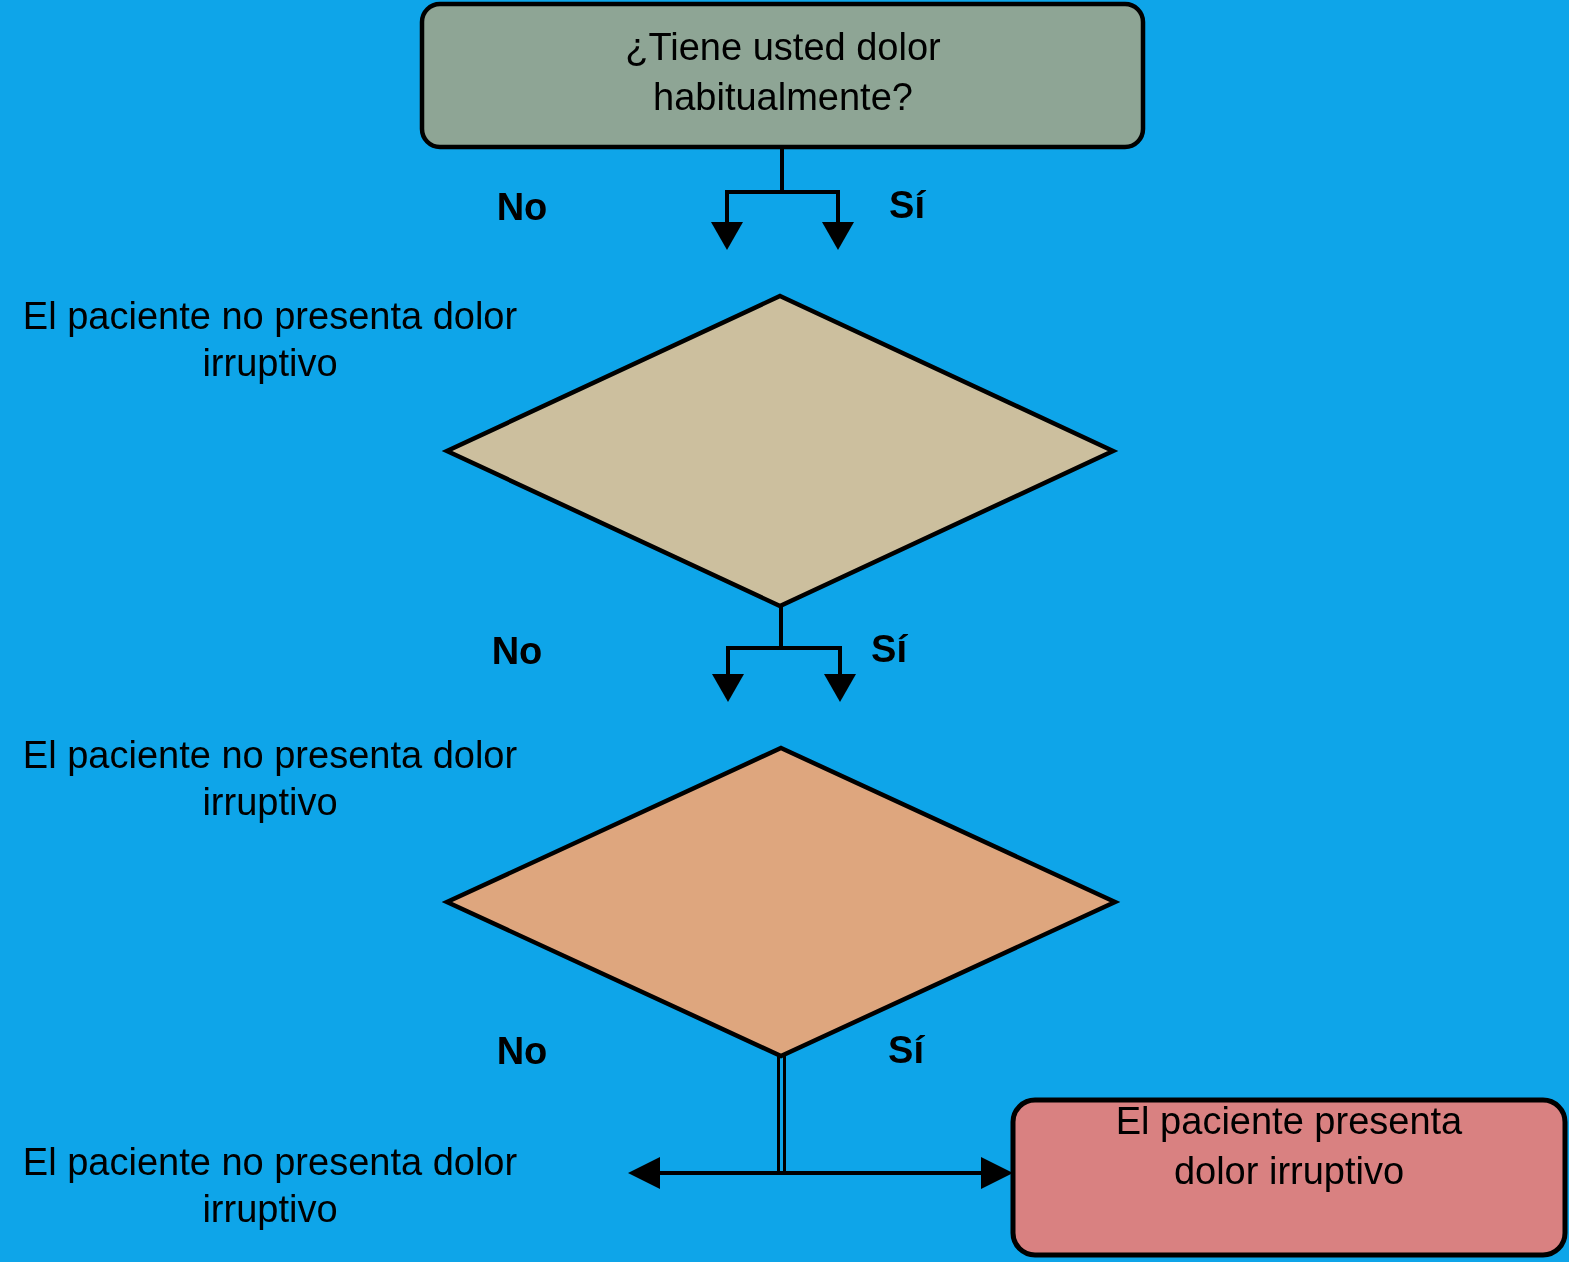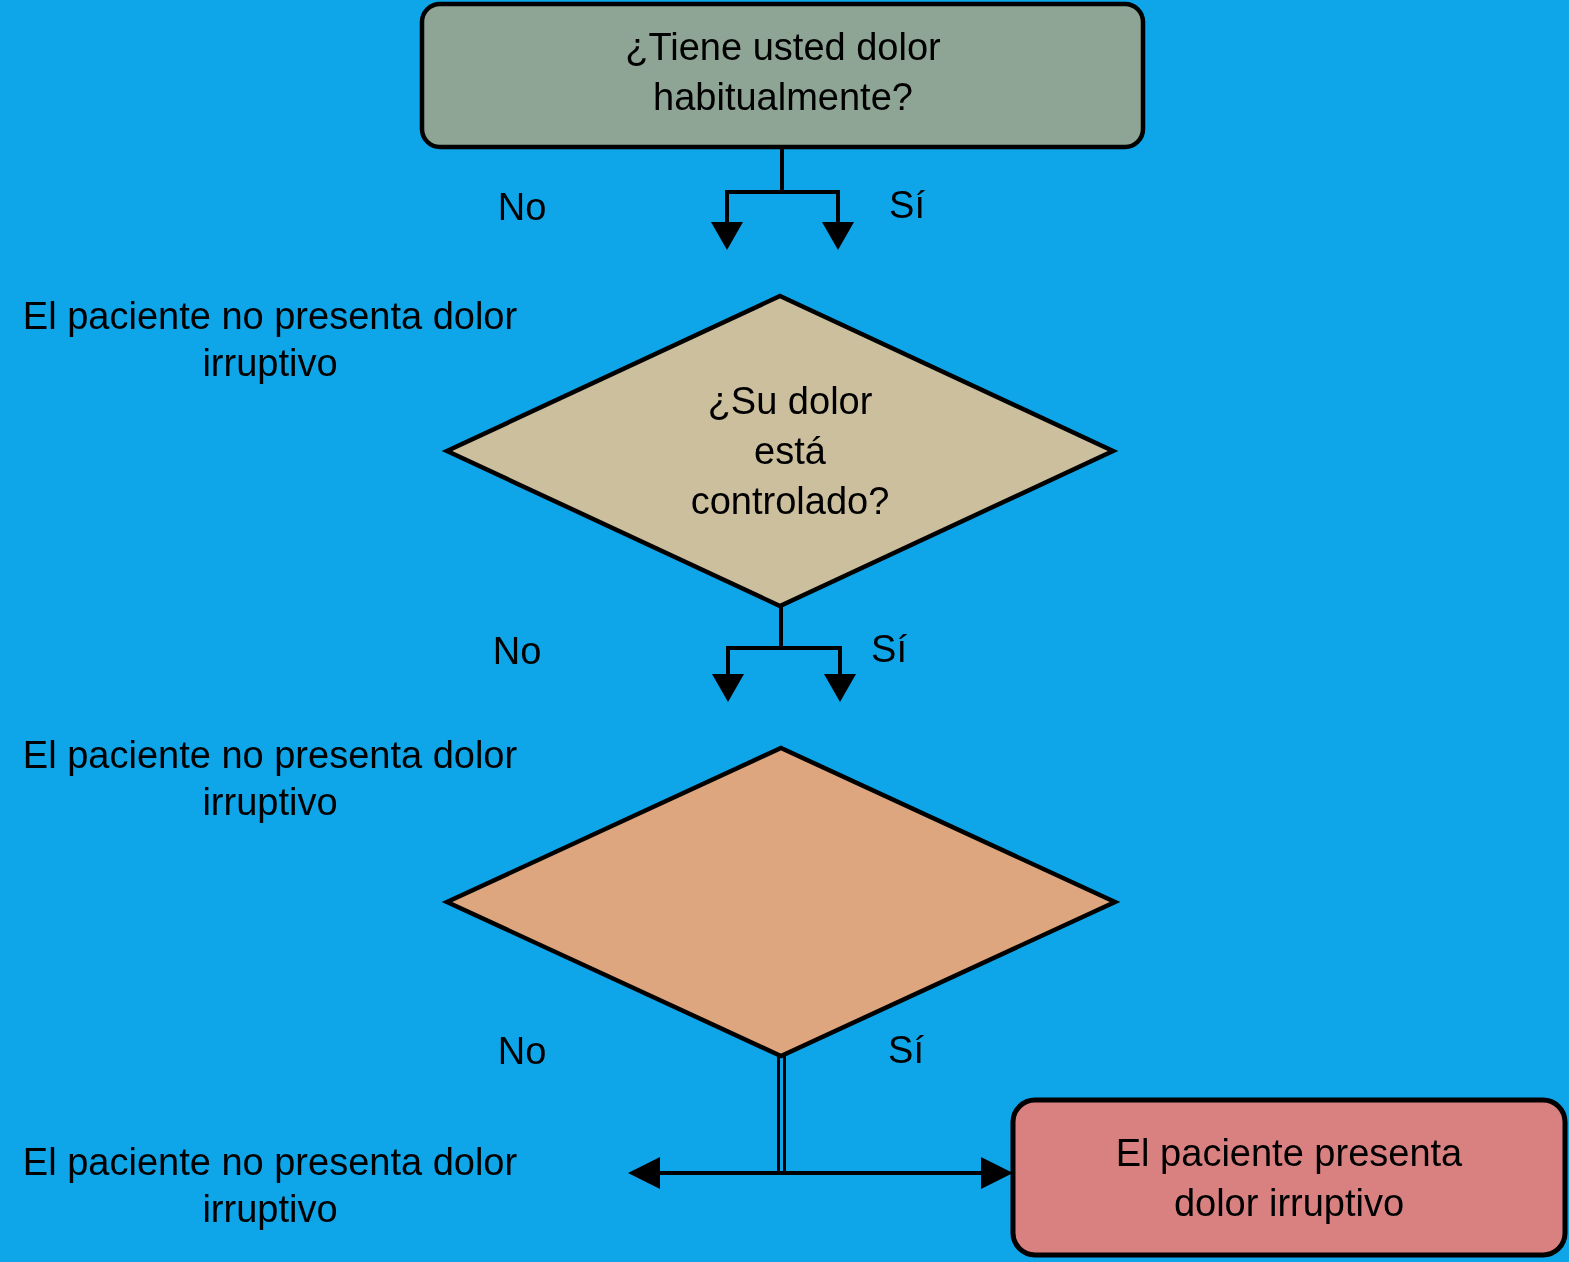--- a/index.html
+++ b/index.html
@@ -28,20 +28,21 @@
     white-space: pre-line;
     letter-spacing: 0px;
   }
   .outcome {
     width: 560px;
     line-height: 47px;
   }
   .edge-label {
     width: 120px;
     line-height: 44px;
+    font-weight: bold;
   }
 </style>
 </head>
 <body>
 
 <div class="canvas">
 
   <svg class="layer" width="1569" height="1262" viewBox="0 0 1569 1262">
 
     <rect x="422" y="4" width="721" height="143" rx="18" ry="18" stroke="#000000" stroke-width="4.5" fill="#8EA595"></rect>
@@ -65,35 +66,32 @@
     <path d="M656 1173 H985" stroke="#000000" stroke-width="4" fill="none"></path>
     <polygon points="628,1173 660,1157 660,1189" fill="#000000"></polygon>
     <polygon points="1013,1173 981,1157 981,1189" fill="#000000"></polygon>
 
     <rect x="1013" y="1100" width="552" height="155" rx="22" ry="22" stroke="#000000" stroke-width="5" fill="#D98181"></rect>
   </svg>
 
   <div class="txt" style="left:483px; top:22px; width:600px;">¿Tiene usted dolor
 habitualmente?</div>
 
-  <div class="txt" style="left:590px; top:376px; width:400px;">¿Su dolor
-está
-controlado?</div>
 
 
   <div class="txt outcome" style="left:-10px; top:293px;">El paciente no presenta dolor
 irruptivo</div>
 
   <div class="txt outcome" style="left:-10px; top:732px;">El paciente no presenta dolor
 irruptivo</div>
 
   <div class="txt outcome" style="left:-10px; top:1139px;">El paciente no presenta dolor
 irruptivo</div>
 
-  <div class="txt" style="left:1039px; top:1128px; width:500px;">El paciente presenta
+  <div class="txt" style="left:1039px; top:1096px; width:500px;">El paciente presenta
 dolor irruptivo</div>
 
   <div class="txt edge-label" style="left:462px; top:185px;">No</div>
   <div class="txt edge-label" style="left:847px; top:183px;">Sí</div>
 
   <div class="txt edge-label" style="left:457px; top:629px;">No</div>
   <div class="txt edge-label" style="left:829px; top:627px;">Sí</div>
 
   <div class="txt edge-label" style="left:462px; top:1029px;">No</div>
   <div class="txt edge-label" style="left:846px; top:1028px;">Sí</div>

